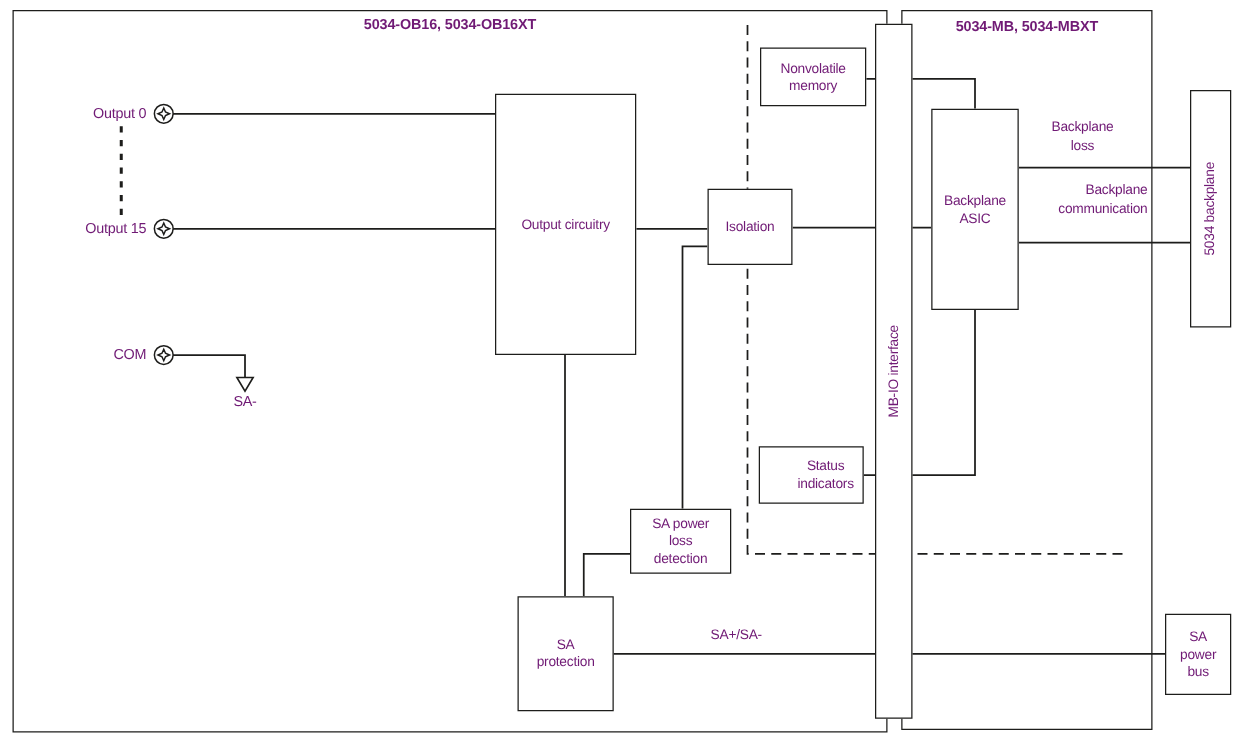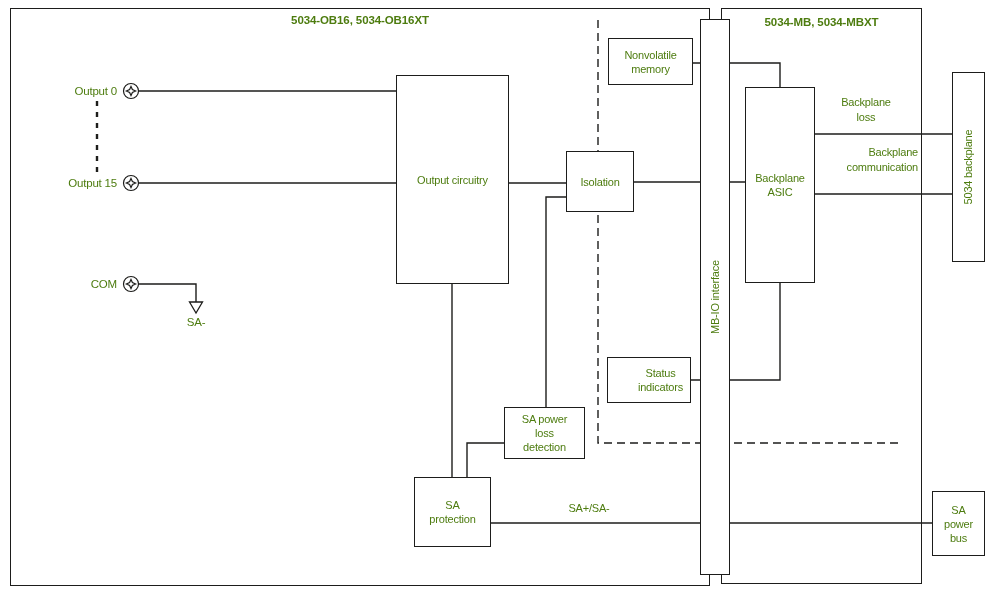--- a/index.html
+++ b/index.html
@@ -1,38 +1,38 @@
 <!DOCTYPE html>
 <html><head>
 <meta charset="utf-8">
 <style>
   html,body{margin:0;padding:0;background:#ffffff;}
   .stage{
     position:relative;width:1000px;height:593px;background:#ffffff;overflow:hidden;
-    font-family:"Liberation Sans",sans-serif;color:#4d7c0f;letter-spacing:-0.2px;
+    font-family:"Liberation Sans",sans-serif;color:#701a75;letter-spacing:-0.2px;
   }
   .module{position:absolute;border:1.5px solid #1d1d1b;background:transparent;z-index:0;box-sizing:border-box;}
   .module-io{left:10px;top:8px;width:700px;height:578px;}
   .module-base{left:721px;top:8px;width:201px;height:576px;}
   .module-title{position:absolute;z-index:4;font-weight:bold;font-size:11.5px;text-align:center;letter-spacing:-0.1px;}
   .title-io{left:10px;top:14px;width:700px;}
   .title-base{left:721px;top:16px;width:201px;}
   svg.wires{position:absolute;left:0;top:0;z-index:1;}
   .blk{
     position:absolute;z-index:2;background:#ffffff;border:1.5px solid #1d1d1b;box-sizing:border-box;
     display:flex;align-items:center;justify-content:center;text-align:center;
     font-size:11px;line-height:14px;
   }
   .blk-output-circuitry{left:396px;top:75px;width:113px;height:209px;}
   .blk-isolation{left:566px;top:151px;width:68px;height:61px;}
   .blk-nonvolatile{left:608px;top:38px;width:85px;height:47px;}
-  .blk-asic{left:745px;top:87px;width:70px;height:196px;}
+  .blk-asic{left:745px;top:87px;width:70px;height:161px;}
   .blk-status{left:607px;top:357px;width:84px;height:46px;padding-left:23px;}
   .blk-sa-loss{left:504px;top:407px;width:81px;height:52px;}
-  .blk-sa-prot{left:414px;top:477px;width:77px;height:70px;}
+  .blk-sa-prot{left:414px;top:477px;width:77px;height:92px;}
   .blk-bp5034{left:952px;top:72px;width:33px;height:190px;}
   .blk-sa-bus{left:932px;top:491px;width:53px;height:65px;}
   .blk-mbio{left:700px;top:19px;width:30px;height:556px;z-index:3;}
   .w72{width:72px;} .w64{width:64px;} .w58{width:58px;} .w62{width:62px;} .w42{width:42px;}
   .nowrap{white-space:nowrap;}
   .vtext{transform:rotate(-90deg);white-space:nowrap;font-size:11px;}
   .lbl{position:absolute;z-index:4;font-size:11.5px;line-height:14px;}
   .term-label{left:32px;width:85px;text-align:right;}
   .tl-0{top:84px;} .tl-1{top:176px;} .tl-2{top:277px;}
   .lbl-sa-minus{left:176px;top:315px;width:40px;text-align:center;}

